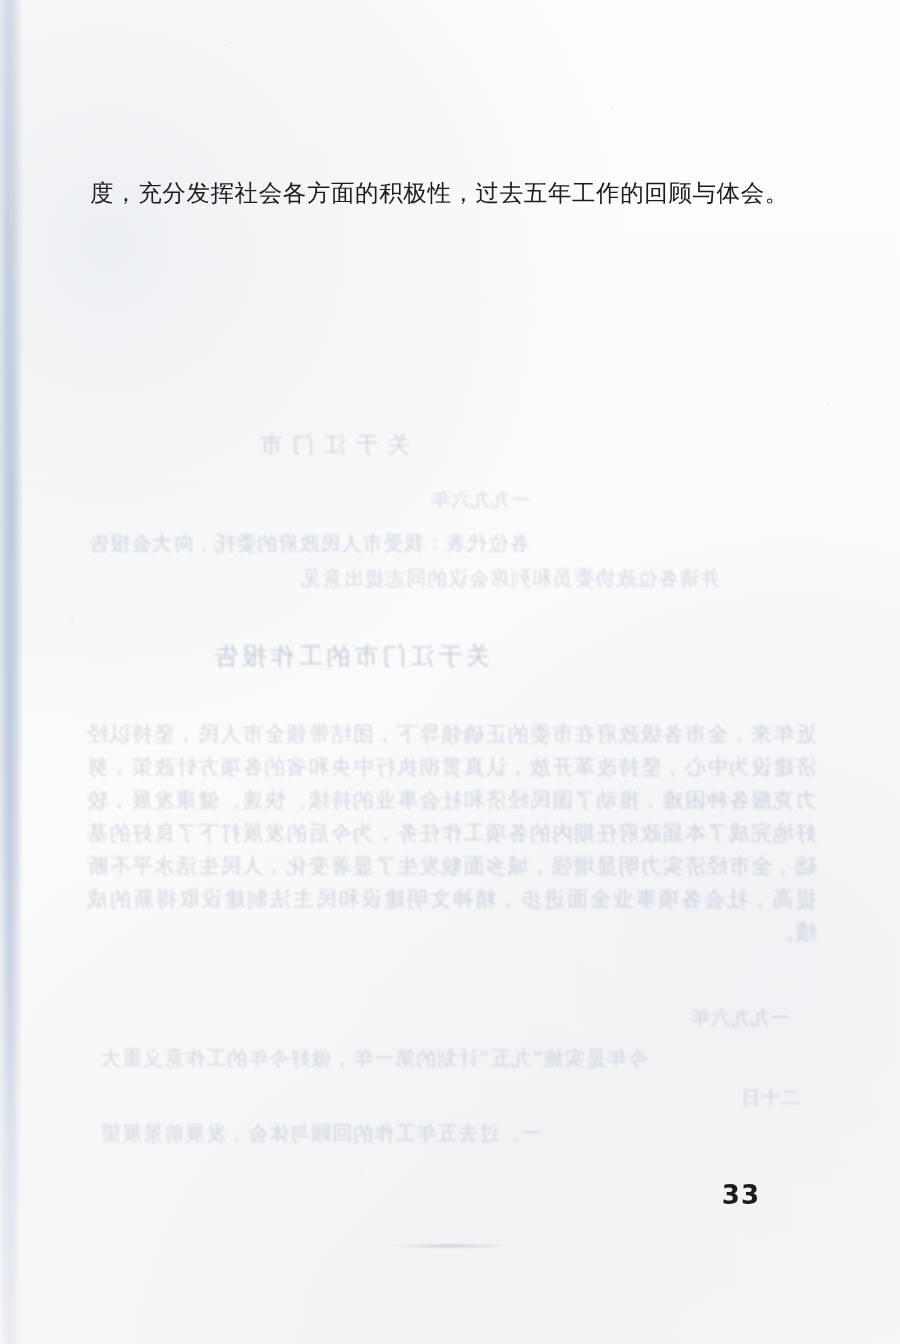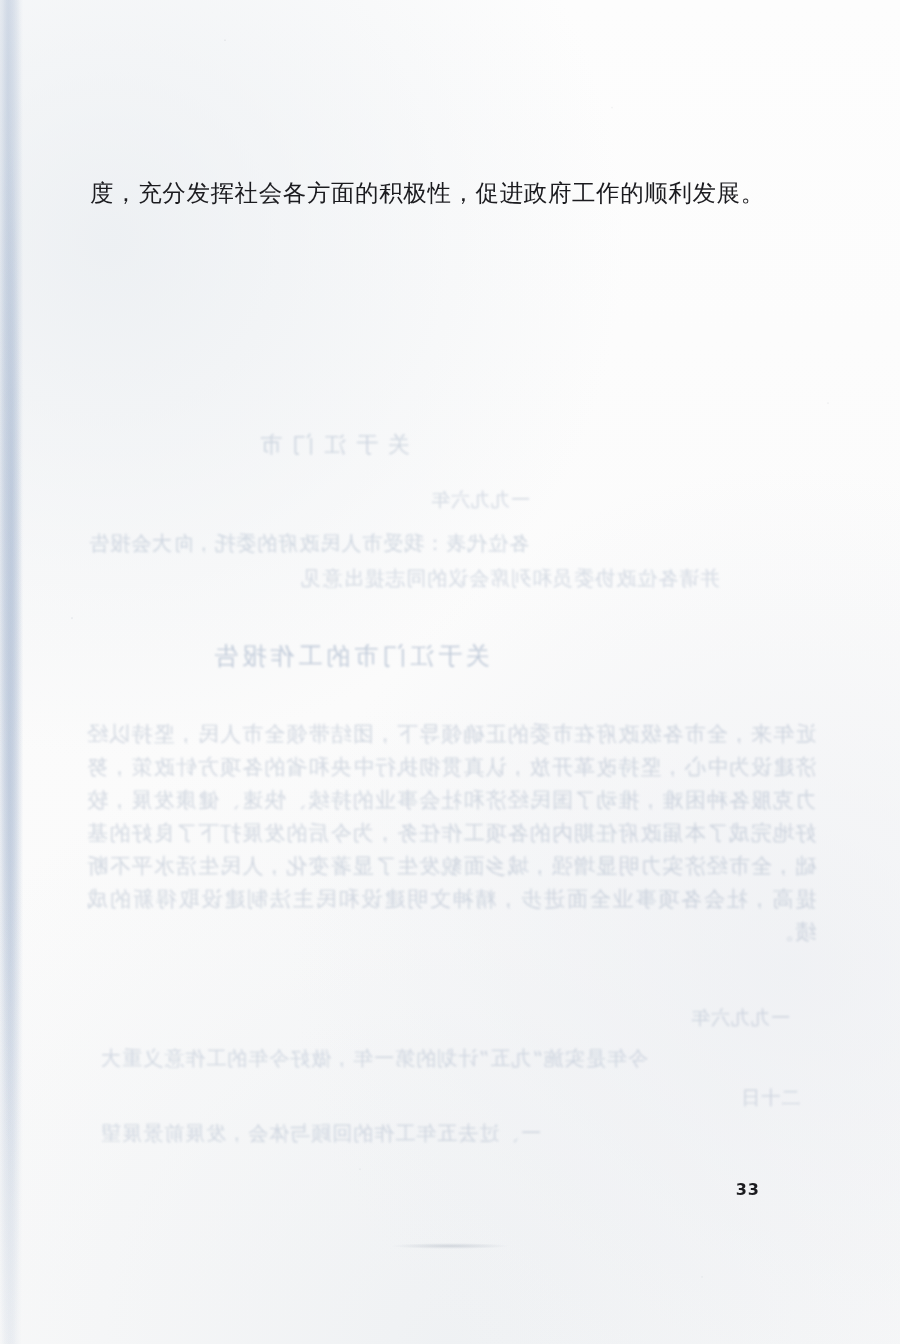--- a/index.html
+++ b/index.html
@@ -161,21 +161,21 @@
     left: 100px;
     top: 1120px;
     font-size: 20px;
     color: rgba(125,145,175,0.30);
   }
 
   .page-number {
     position: absolute;
     right: 140px;
     top: 1180px;
-    font-size: 16px;
+    font-size: 26px;
     font-weight: bold;
     color: #1b1b1f;
     letter-spacing: 1px;
   }
   .bottom-smudge {
     position: absolute;
     left: 390px;
     top: 1243px;
     width: 120px;
     height: 6px;
@@ -196,19 +196,19 @@
   <div class="bleed bleed-sub2">各位代表：我受市人民政府的委托，向大会报告</div>
   <div class="bleed bleed-sub3">并请各位政协委员和列席会议的同志提出意见</div>
   <div class="bleed bleed-heading">关于江门市的工作报告</div>
   <div class="bleed-block">近年来，全市各级政府在市委的正确领导下，团结带领全市人民，坚持以经济建设为中心，坚持改革开放，认真贯彻执行中央和省的各项方针政策，努力克服各种困难，推动了国民经济和社会事业的持续、快速、健康发展，较好地完成了本届政府任期内的各项工作任务，为今后的发展打下了良好的基础，全市经济实力明显增强，城乡面貌发生了显著变化，人民生活水平不断提高，社会各项事业全面进步，精神文明建设和民主法制建设取得新的成绩。</div>
   <div class="bleed bleed-tail1">一九九六年</div>
   <div class="bleed bleed-tail2">今年是实施“九五”计划的第一年，做好今年的工作意义重大</div>
   <div class="bleed bleed-tail3">二十日</div>
   <div class="bleed bleed-tail4">一、过去五年工作的回顾与体会，发展前景展望</div>
 
   <div class="body-text">
-    <p>度，充分发挥社会各方面的积极性，促进政府工作的顺利发展。</p>
+    <p>度，充分发挥社会各方面的积极性，过去五年工作的回顾与体会。</p>
   </div>
 
   <div class="page-number">33</div>
   <div class="bottom-smudge"></div>
 
 </div>
 
 </body></html>

